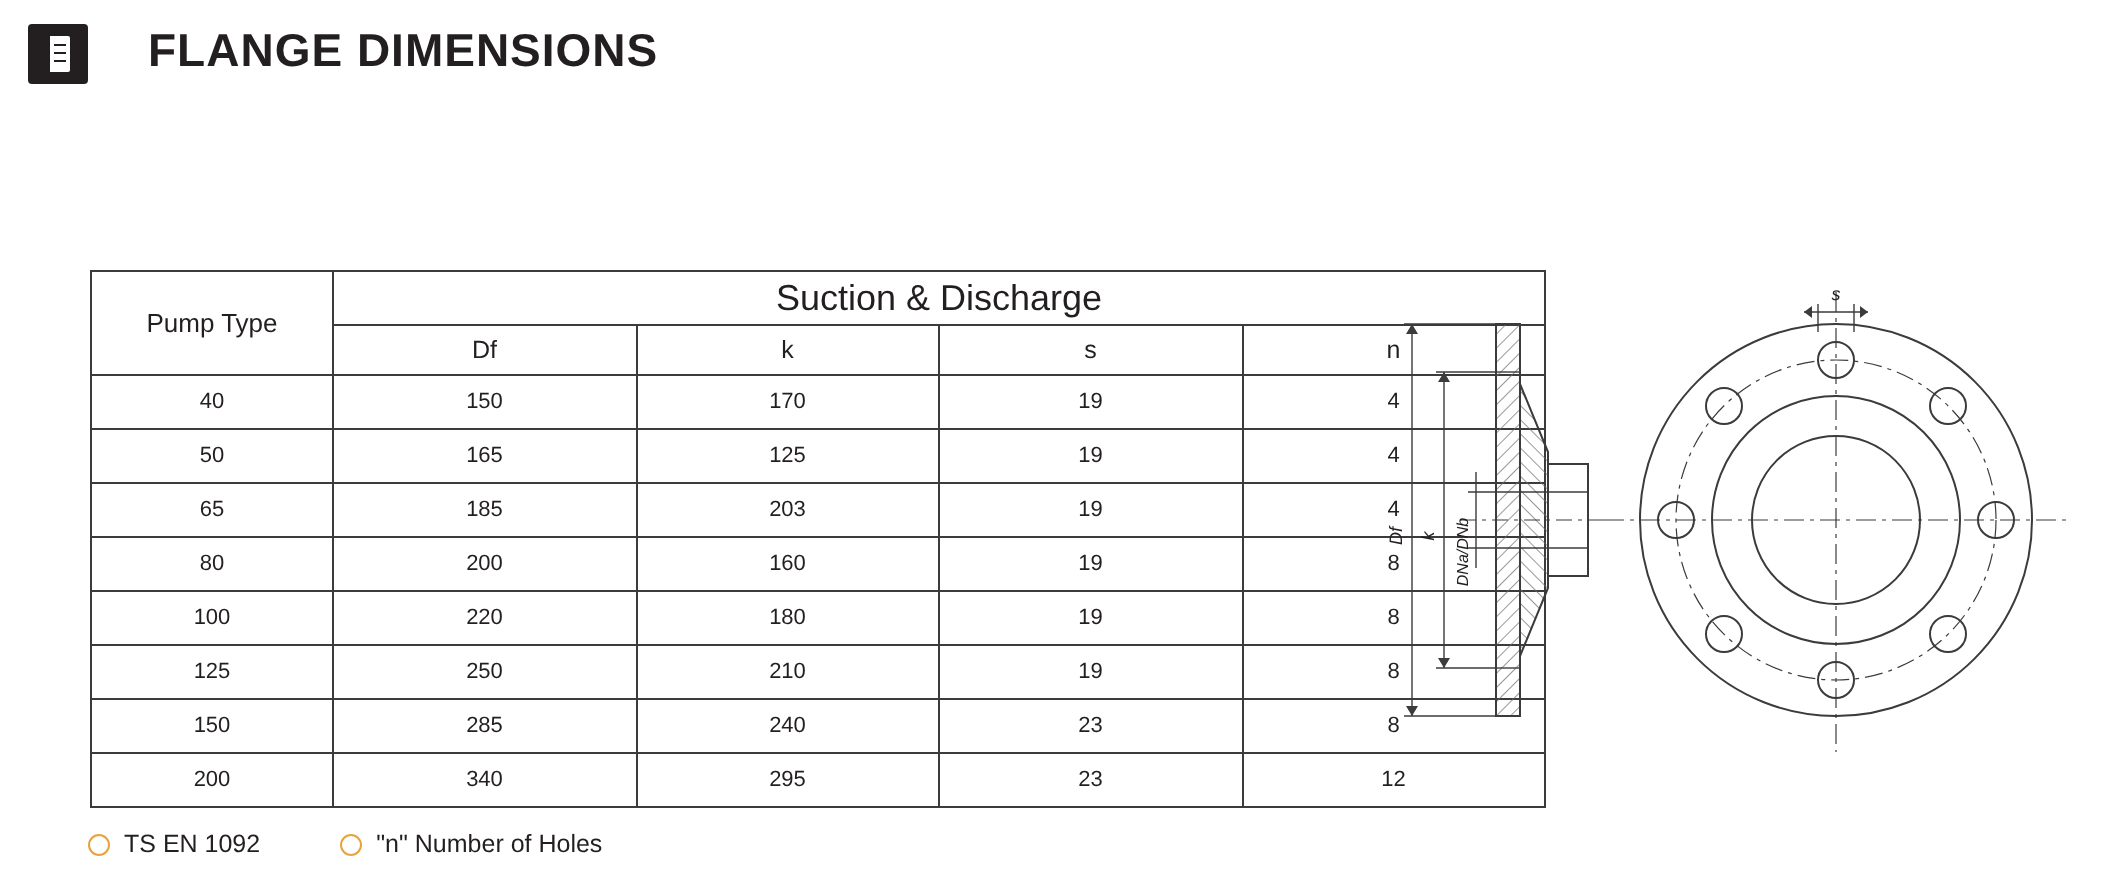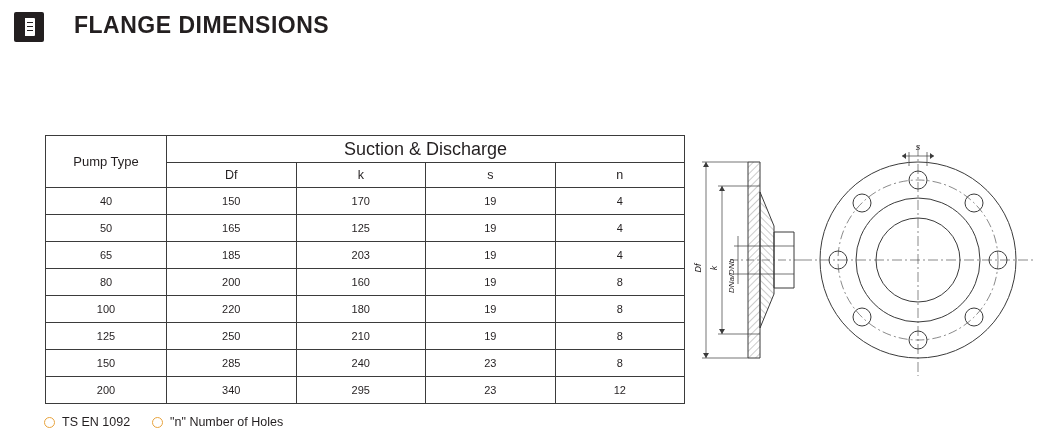--- a/index.html
+++ b/index.html
@@ -74,21 +74,21 @@
 
   
   .table-wrap {
     position: absolute;
     left: 45px;
     top: 135px;
     width: 610px;
   }
   table.dims {
     border-collapse: collapse;
-    width: 640px;
+    width: 728px;
     table-layout: fixed;
     padding-left: 36px;
   }
   table.dims td, table.dims th {
     border: 1px solid #3b3b3b;
     text-align: center;
     vertical-align: middle;
     font-weight: normal;
     font-size: 11px;
     color: #231f20;
@@ -110,21 +110,21 @@
     height: 26px;
   }
 
   
   .legend {
     position: absolute;
     left: 44px;
     top: 415px;
     display: flex;
     align-items: center;
-    gap: 22px;
+    gap: 40px;
     font-size: 12.5px;
     color: #231f20;
   }
   .legend-item {
     display: flex;
     align-items: center;
     gap: 7px;
     white-space: nowrap;
   }
   .legend-dot {

